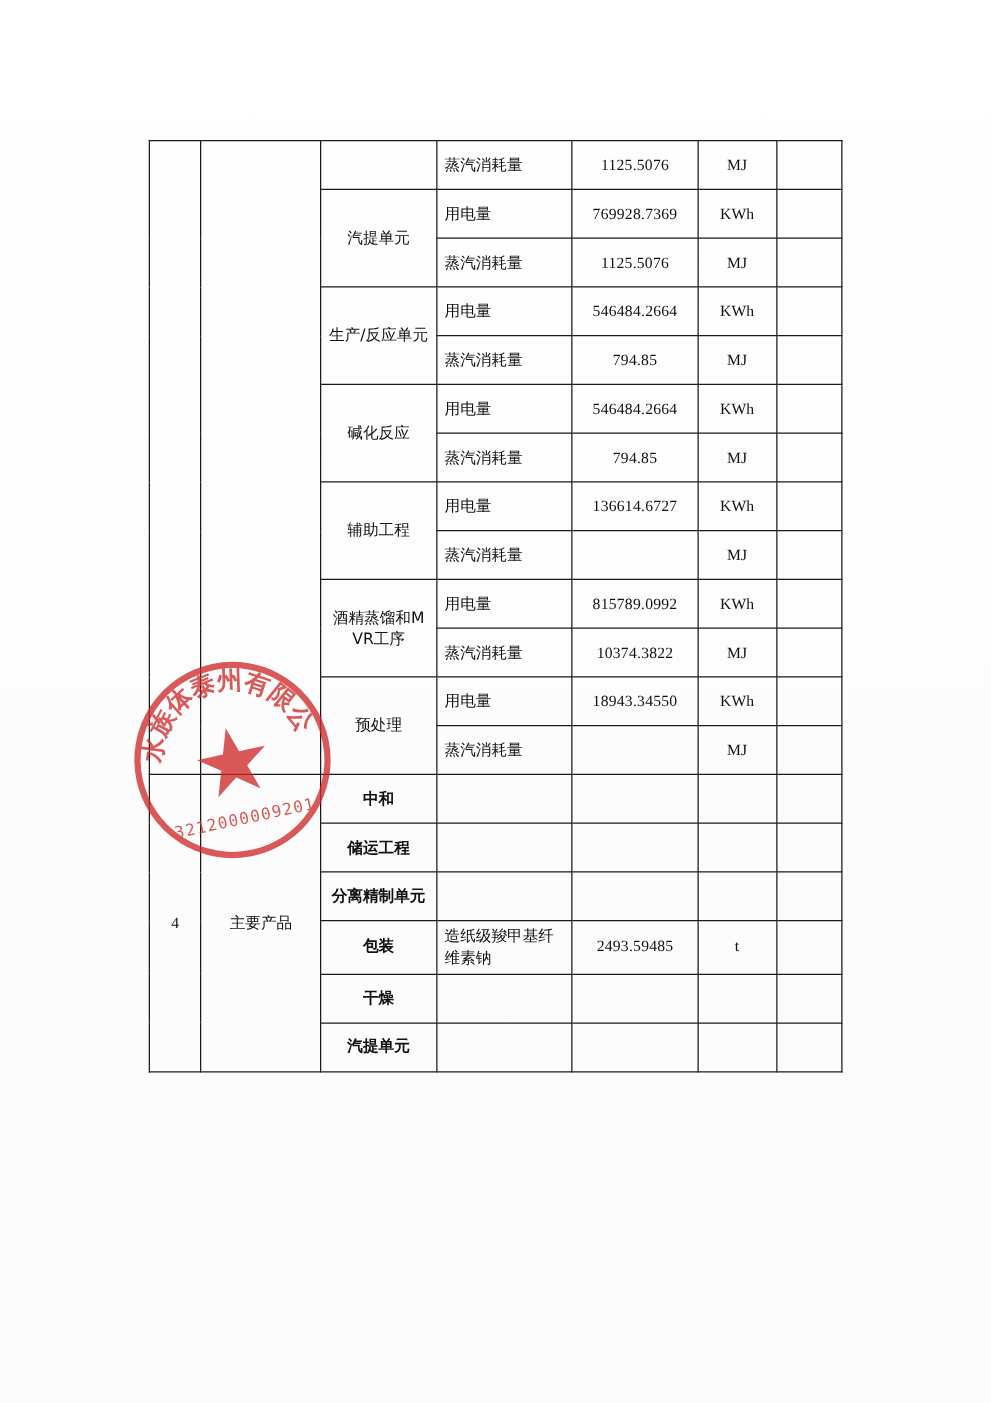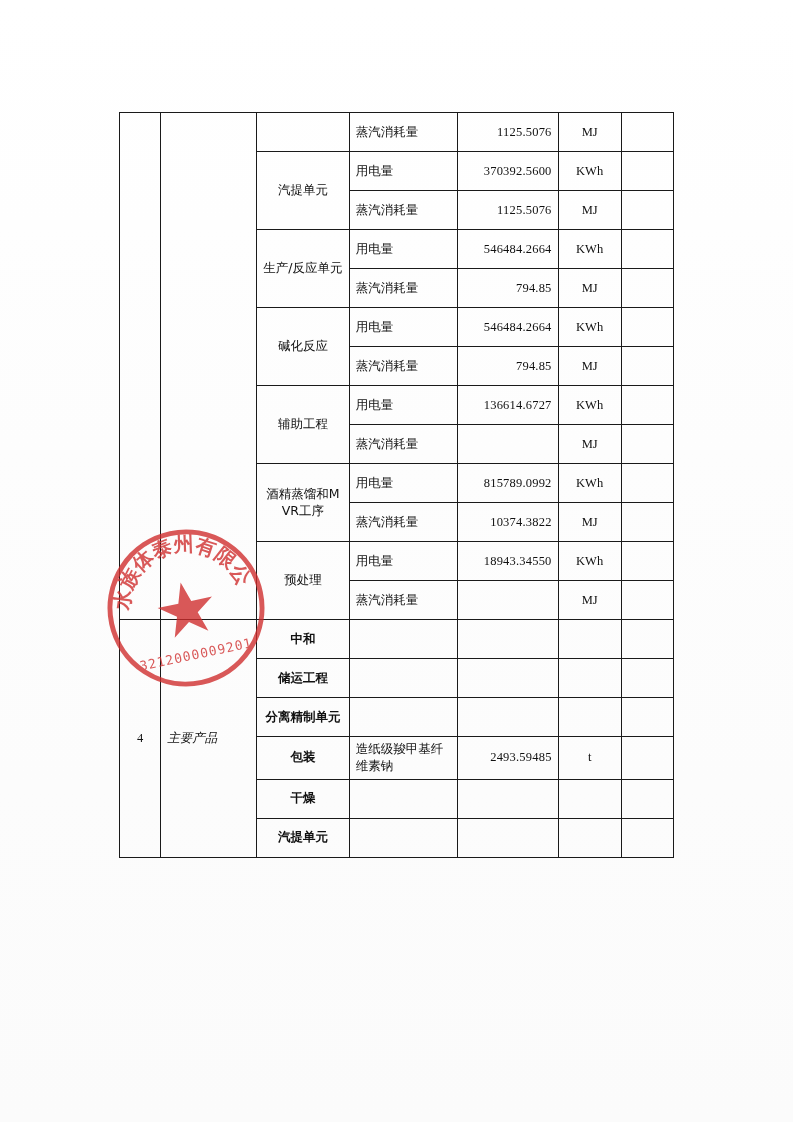--- a/index.html
+++ b/index.html
@@ -44,24 +44,24 @@
     border: 1px solid #1a1a1a;
     padding: 4px 6px;
     font-size: 12.5px;
     line-height: 1.35;
     color: #111111;
     vertical-align: middle;
     height: 30px;
     word-break: break-all;
   }
   td.c-num     { width: 38px; text-align: center; }
-  td.c-cat     { width: 88px; text-align: left; padding-left: 8px; font-style: italic; }
+  td.c-cat     { width: 88px; text-align: center; padding-left: 8px; }
   td.c-unitnm  { width: 85px; text-align: center; padding-left: 8px; }
   td.c-item    { width: 100px; text-align: left; padding-left: 8px; }
-  td.c-val     { width: 92px; text-align: right; padding-left: 8px; font-family: "Liberation Serif", serif; margin-left: 36px; }
+  td.c-val     { width: 92px; text-align: center; padding-left: 8px; font-family: "Liberation Serif", serif; margin-left: 36px; }
   td.c-uom     { width: 58px; text-align: center; padding-left: 8px; }
   td.c-last    { width: 48px; }
   .cn { font-family: "DejaVu Sans", sans-serif; font-size: 12px; }
   .num { font-family: "Liberation Serif", serif; font-size: 12.5px; letter-spacing: 0.2px; }
   .tall { height: 44px; font-weight: bold; }
 
   
   .seal {
     position: absolute;
     left: 98px;
@@ -97,21 +97,21 @@
           <td class="c-unitnm"></td>
           <td class="c-item cn">蒸汽消耗量</td>
           <td class="c-val num">1125.5076</td>
           <td class="c-uom">MJ</td>
           <td class="c-last"></td>
         </tr>
 
         <tr>
           <td class="c-unitnm cn" rowspan="2">汽提单元</td>
           <td class="c-item cn">用电量</td>
-          <td class="c-val num">370392.5600</td>
+          <td class="c-val num">769928.7369</td>
           <td class="c-uom">KWh</td>
           <td class="c-last"></td>
         </tr>
         <tr>
           <td class="c-item cn">蒸汽消耗量</td>
           <td class="c-val num">1125.5076</td>
           <td class="c-uom">MJ</td>
           <td class="c-last"></td>
         </tr>
 

